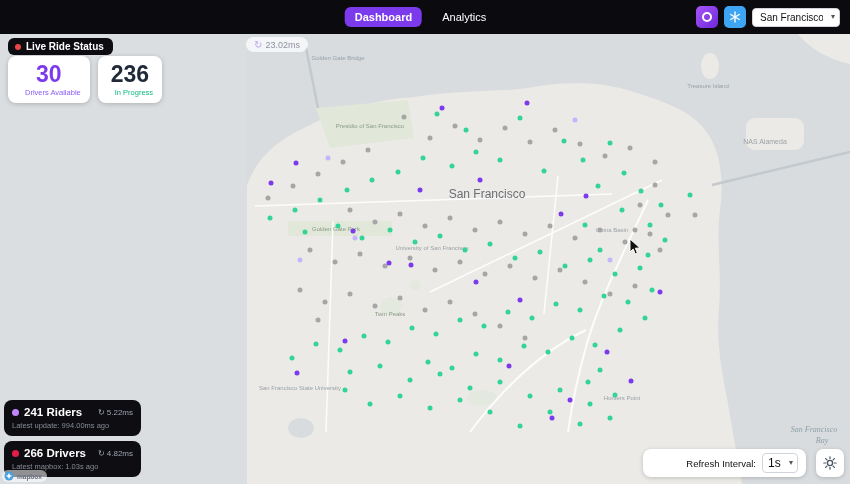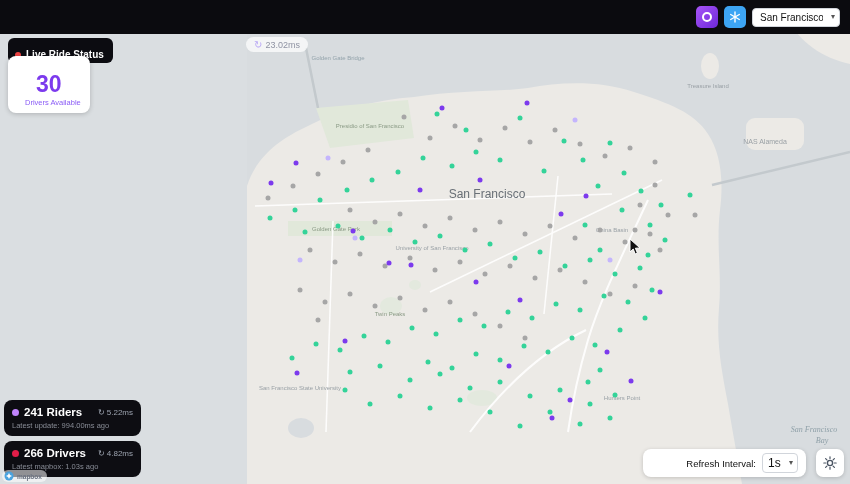--- a/index.html
+++ b/index.html
@@ -24,27 +24,27 @@
 
   
   .map { position:absolute; inset:0; z-index:0; }
   .map-labels { position:absolute; inset:0; z-index:2; pointer-events:none; }
   .maplabel { position:absolute; transform:translate(-50%,-50%); color:#9aa1a6; white-space:nowrap; }
   .maplabel.i { font-style:italic; font-family:"Liberation Serif",serif; }
   .map-dots { position:absolute; inset:0; z-index:3; }
   .dot { position:absolute; width:5px; height:5px; border-radius:50%; transform:translate(-50%,-50%); }
 
   
-  .status-pill { position:absolute; left:8px; top:38px; z-index:11; background:#0c0c11; color:#fff; font-size:10px; font-weight:700; border-radius:6px; padding:11px 9px 3px 7px; display:flex; align-items:center; gap:5px; }
+  .status-pill { position:absolute; left:8px; top:38px; z-index:11; background:#0c0c11; color:#fff; font-size:10px; font-weight:700; border-radius:6px; padding:3px 9px 3px 7px; display:flex; align-items:center; gap:5px; }
   .red-dot { width:6px; height:6px; border-radius:50%; background:#ef4444; }
   .timer-pill { position:absolute; left:246px; top:37px; z-index:11; background:rgba(255,255,255,.72); border-radius:9px; padding:2px 8px; font-size:9px; color:#8f93a3; display:flex; align-items:center; gap:3px; }
   .timer-pill .ric { color:#b9a8f5; font-size:10px; }
 
   .stats-row { position:absolute; left:8px; top:56px; z-index:11; display:flex; gap:8px; }
-  .stat-card { background:#fff; border-radius:8px; box-shadow:0 1px 5px rgba(0,0,0,.2); padding:16px 9px 6px; min-width:60px; text-align:center; }
+  .stat-card { background:#fff; border-radius:8px; box-shadow:0 1px 5px rgba(0,0,0,.2); padding:6px 9px 6px; min-width:60px; text-align:center; }
   .stat-value { font-size:23px; font-weight:700; line-height:1.1; }
   .stat-label { font-size:7.5px; margin-top:1px; white-space:nowrap;margin-left:8px; }
 
   .legend-card { position:absolute; left:4px; z-index:11; width:137px; background:#0d0d12; border-radius:8px; padding:6px 8px; color:#fff; }
   .lc-row { display:flex; align-items:center; gap:5px; }
   .lc-dot { width:7px; height:7px; border-radius:50%; flex:none; }
   .lc-title { font-size:11.5px; font-weight:700; flex:1; }
   .lc-lat { font-size:8px; color:#9ca3af; display:flex; align-items:center; gap:2px; }
   .lc-sub { font-size:7.5px; color:#888c96; margin-top:3px; }
 
@@ -288,20 +288,24 @@
     <div class="dot" style="left: 570px; top: 400px; background: rgb(124, 58, 237);"></div>
     <div class="dot" style="left: 328px; top: 158px; background: rgb(196, 181, 253);"></div>
     <div class="dot" style="left: 355px; top: 238px; background: rgb(196, 181, 253);"></div>
     <div class="dot" style="left: 300px; top: 260px; background: rgb(196, 181, 253);"></div>
     <div class="dot" style="left: 575px; top: 120px; background: rgb(196, 181, 253);"></div>
     <div class="dot" style="left: 610px; top: 260px; background: rgb(196, 181, 253);"></div>
   </div>
 
 <header class="topbar">
 
+  <nav class="tabs">
+    <div class="tab active">Dashboard</div>
+    <div class="tab">Analytics</div>
+  </nav>
 
   <div class="top-right">
     <button class="icon-btn purple">
       <svg width="12" height="12" viewBox="0 0 12 12">
         <circle cx="6" cy="6" r="4" fill="none" stroke="#fff" stroke-width="2"></circle>
       </svg>
     </button>
     <button class="icon-btn blue">
       <svg width="12" height="12" viewBox="0 0 12 12">
         <g stroke="#fff" stroke-width="1.4" stroke-linecap="round">
@@ -328,20 +332,24 @@
 <div class="timer-pill">
   <span class="ric">↻</span>
   <span>23.02ms</span>
 </div>
 
 <div class="stats-row">
   <div class="stat-card">
     <div class="stat-value" style="color: rgb(124, 58, 237);">30</div>
     <div class="stat-label" style="color: rgb(139, 92, 246);">Drivers Available</div>
   </div>
+  <div class="stat-card">
+    <div class="stat-value" style="color: rgb(31, 41, 55);">236</div>
+    <div class="stat-label" style="color: rgb(16, 185, 129);">In Progress</div>
+  </div>
 </div>
 
 <div class="legend-card" style="top:400px">
   <div class="lc-row">
     <span class="lc-dot" style="background: rgb(192, 132, 252);"></span>
     <span class="lc-title">241 Riders</span>
     <span class="lc-lat">
         <span>↻</span>
         <span>5.22ms</span>
       </span>

